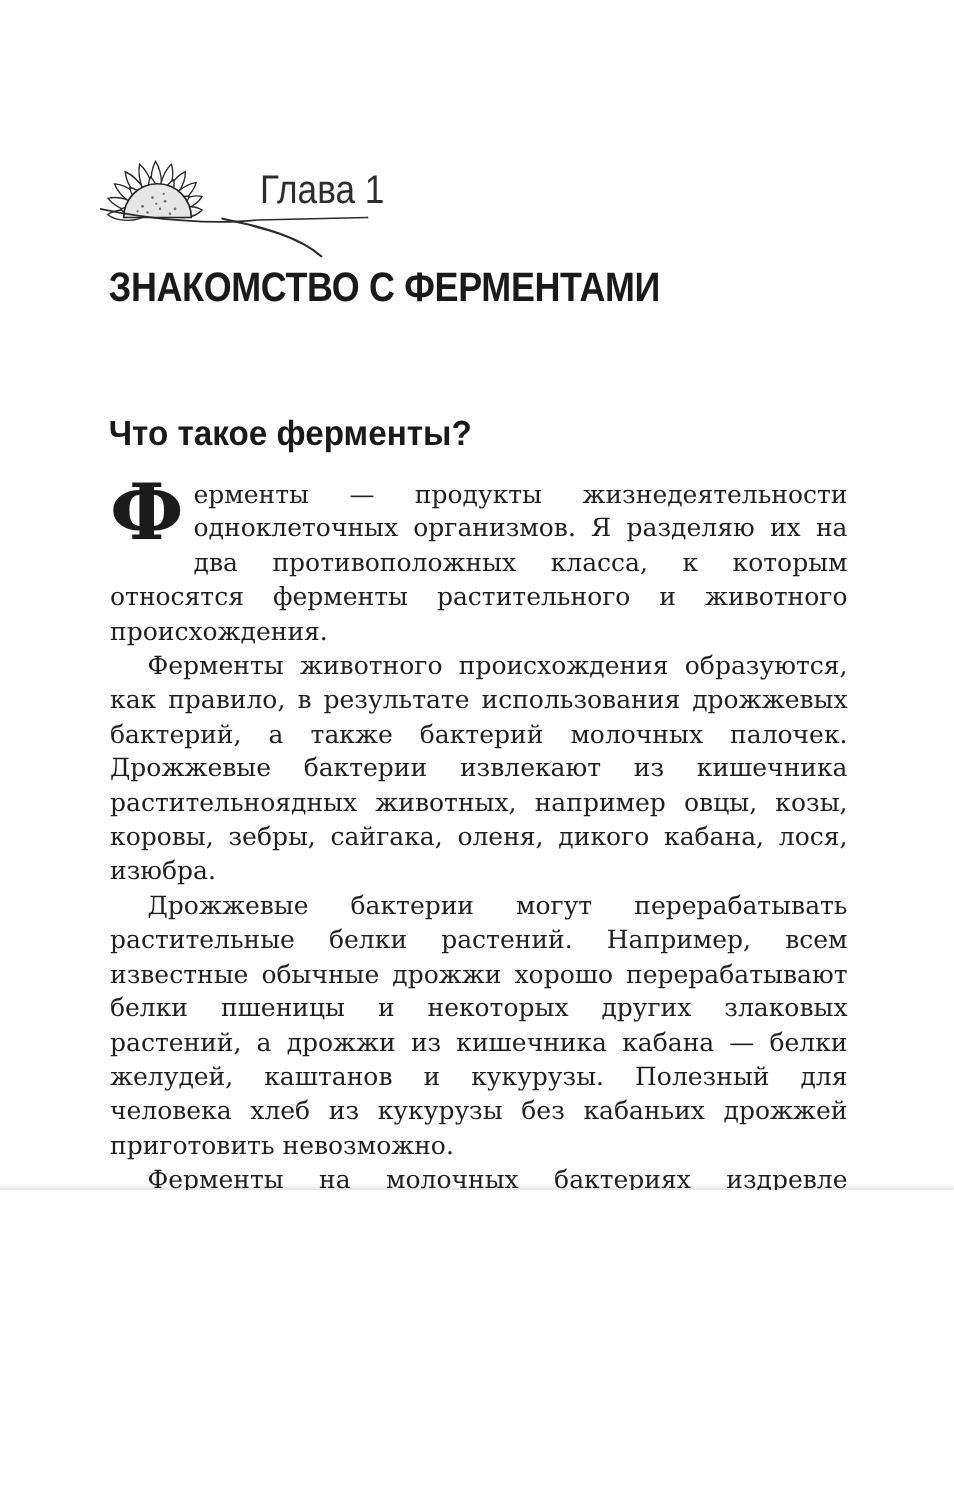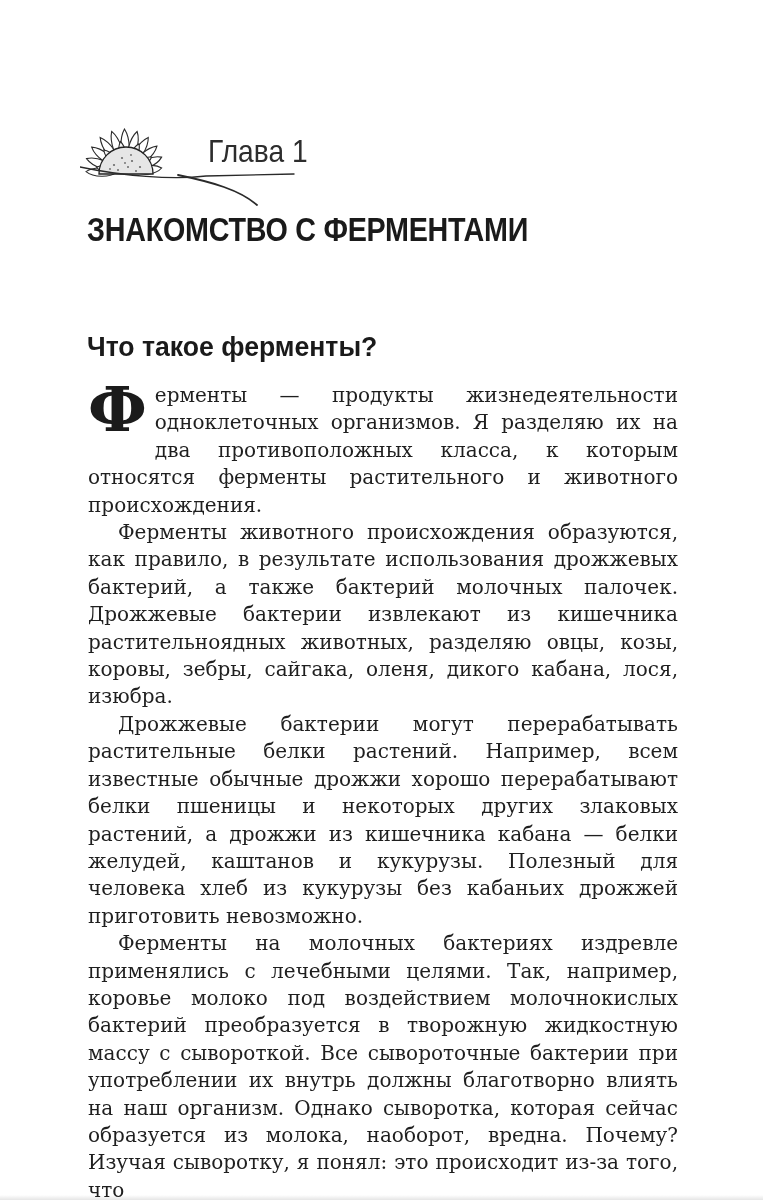--- a/index.html
+++ b/index.html
@@ -3,21 +3,21 @@
 <meta charset="utf-8">
 <style>
   html, body {
     margin: 0;
     padding: 0;
     background: #ffffff;
   }
   .page {
     position: relative;
     width: 763px;
-    height: 1200px;
+    height: 952px;
     background: #ffffff;
     overflow: hidden;
     font-family: "DejaVu Serif", serif;
   }
   
   .ornament {
     position: absolute;
     left: 80px;
     top: 103px;
     width: 230px;
@@ -154,19 +154,19 @@
   </svg>
 
   <div class="chapter-label">Глава 1</div>
 
   <h1 class="chapter-title">ЗНАКОМСТВО С ФЕРМЕНТАМИ</h1>
 
   <h2 class="section-title">Что такое ферменты?</h2>
 
   <div class="body-text">
     <p class="opening"><span class="dropcap">Ф</span><span>ерменты — продукты жизнедеятельности одноклеточных организмов. Я разделяю их на два противоположных класса, к которым относятся ферменты растительного и животного происхождения.</span></p>
-    <p>Ферменты животного происхождения образуются, как правило, в результате использования дрожжевых бактерий, а также бактерий молочных палочек. Дрожжевые бактерии извлекают из кишечника растительноядных животных, разделяю овцы, козы, коровы, зебры, сайгака, оленя, дикого кабана, лося, изюбра.</p>
+    <p>Ферменты животного происхождения образуются, как правило, в результате использования дрожжевых бактерий, а также бактерий молочных палочек. Дрожжевые бактерии извлекают из кишечника растительноядных животных, например овцы, козы, коровы, зебры, сайгака, оленя, дикого кабана, лося, изюбра.</p>
     <p>Дрожжевые бактерии могут перерабатывать растительные белки растений. Например, всем известные обычные дрожжи хорошо перерабатывают белки пшеницы и некоторых других злаковых растений, а дрожжи из кишечника кабана — белки желудей, каштанов и кукурузы. Полезный для человека хлеб из кукурузы без кабаньих дрожжей приготовить невозможно.</p>
     <p>Ферменты на молочных бактериях издревле применялись с лечебными целями. Так, например, коровье молоко под воздействием молочнокислых бактерий преобразуется в творожную жидкостную массу с сывороткой. Все сывороточные бактерии при употреблении их внутрь должны благотворно влиять на наш организм. Однако сыворотка, которая сейчас образуется из молока, наоборот, вредна. Почему? Изучая сыворотку, я понял: это происходит из-за того, что</p>
   </div>
 
   <div class="page-bottom-edge"></div>
 </div>
 
 </body></html>

